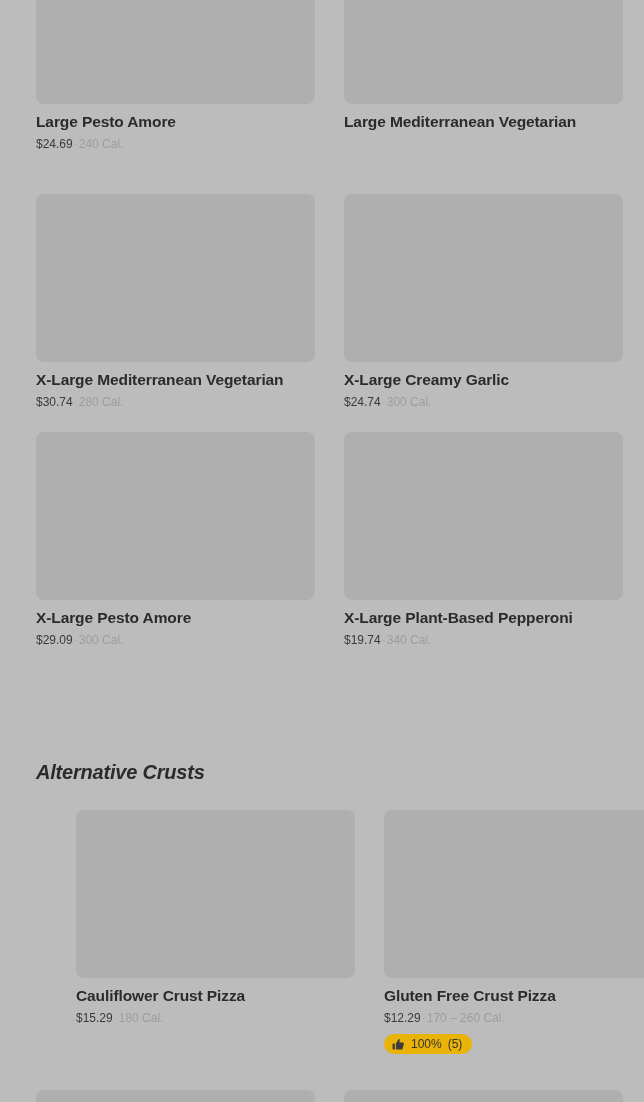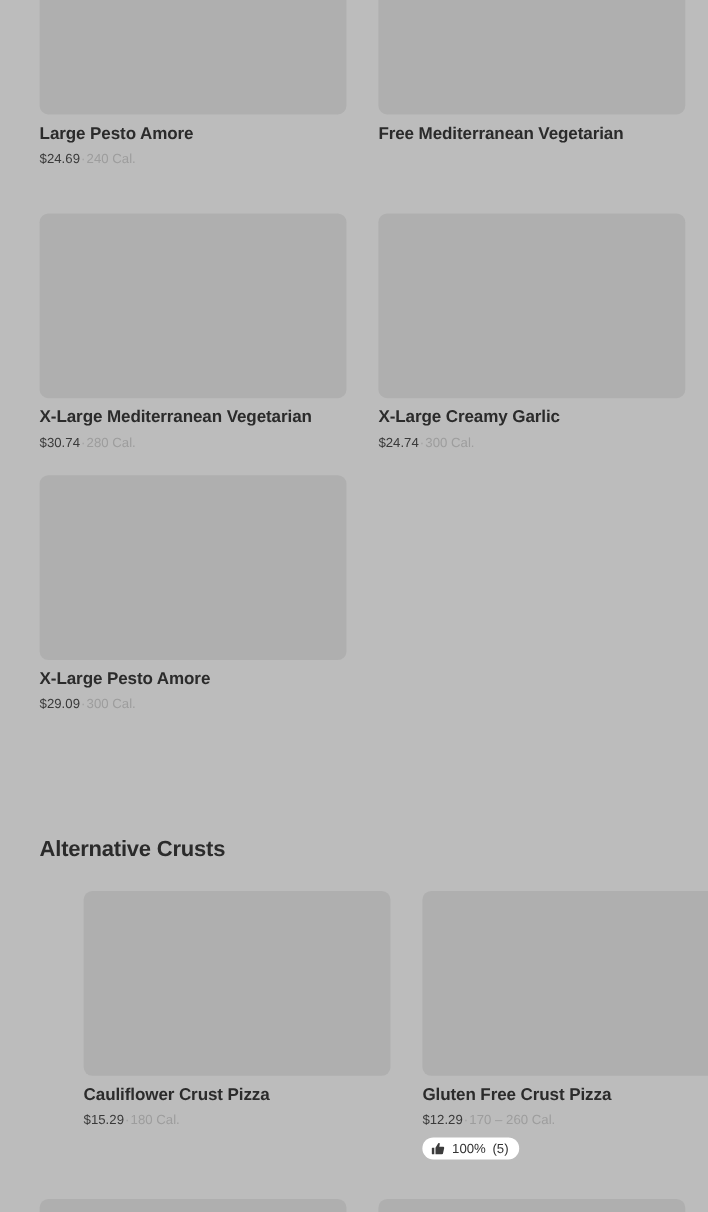--- a/index.html
+++ b/index.html
@@ -82,21 +82,21 @@
   }
 
   
   .rating-badge {
     display: inline-flex;
     align-items: center;
     gap: 6px;
     margin-top: 8px;
     padding: 3px 10px 3px 8px;
     border-radius: 12px;
-    background: #ffffff;
+    background: #eab308;
     font-size: 12px;
     line-height: 14px;
     color: #333;
     font-weight: 400;
   }
 
   .thumb-icon {
     width: 13px;
     height: 13px;
     display: inline-block;
@@ -123,20 +123,21 @@
   }
 
   .row-a { top: -64px; }
   .row-b { top: 194px; }
   .row-c { top: 432px; }
 
   .heading-block {
     position: absolute;
     left: 36px;
     top: 759px;
+    font-style: italic;
   }
 
   .row-d { top: 810px; margin-left: 40px; }
   .row-e { top: 1090px; }
 
   .row-e .item-photo { height: 12px; border-bottom-left-radius: 0; border-bottom-right-radius: 0; }
 </style>
 </head>
 <body>
 
@@ -150,21 +151,21 @@
         <div class="item-name">Large Pesto Amore</div>
         <div class="item-meta">
           <span class="item-price">$24.69</span><span class="meta-dot">·</span><span>240 Cal.</span>
         </div>
       </div>
     </div>
 
     <div class="menu-item">
       <div class="item-photo h-tall"></div>
       <div class="item-info">
-        <div class="item-name">Free Mediterranean Vegetarian</div>
+        <div class="item-name">Large Mediterranean Vegetarian</div>
       </div>
     </div>
 
   </div>
 
   <div class="row row-b item-grid">
 
     <div class="menu-item">
       <div class="item-photo h-std"></div>
       <div class="item-info">
@@ -192,20 +193,29 @@
     <div class="menu-item">
       <div class="item-photo h-std"></div>
       <div class="item-info">
         <div class="item-name">X-Large Pesto Amore</div>
         <div class="item-meta">
           <span class="item-price">$29.09</span><span class="meta-dot">·</span><span>300 Cal.</span>
         </div>
       </div>
     </div>
 
+    <div class="menu-item">
+      <div class="item-photo h-std"></div>
+      <div class="item-info">
+        <div class="item-name">X-Large Plant-Based Pepperoni</div>
+        <div class="item-meta">
+          <span class="item-price">$19.74</span><span class="meta-dot">·</span><span>340 Cal.</span>
+        </div>
+      </div>
+    </div>
 
   </div>
 
   <div class="heading-block">
     <h2 class="section-heading">Alternative Crusts</h2>
   </div>
 
   <div class="row row-d item-grid">
 
     <div class="menu-item">

